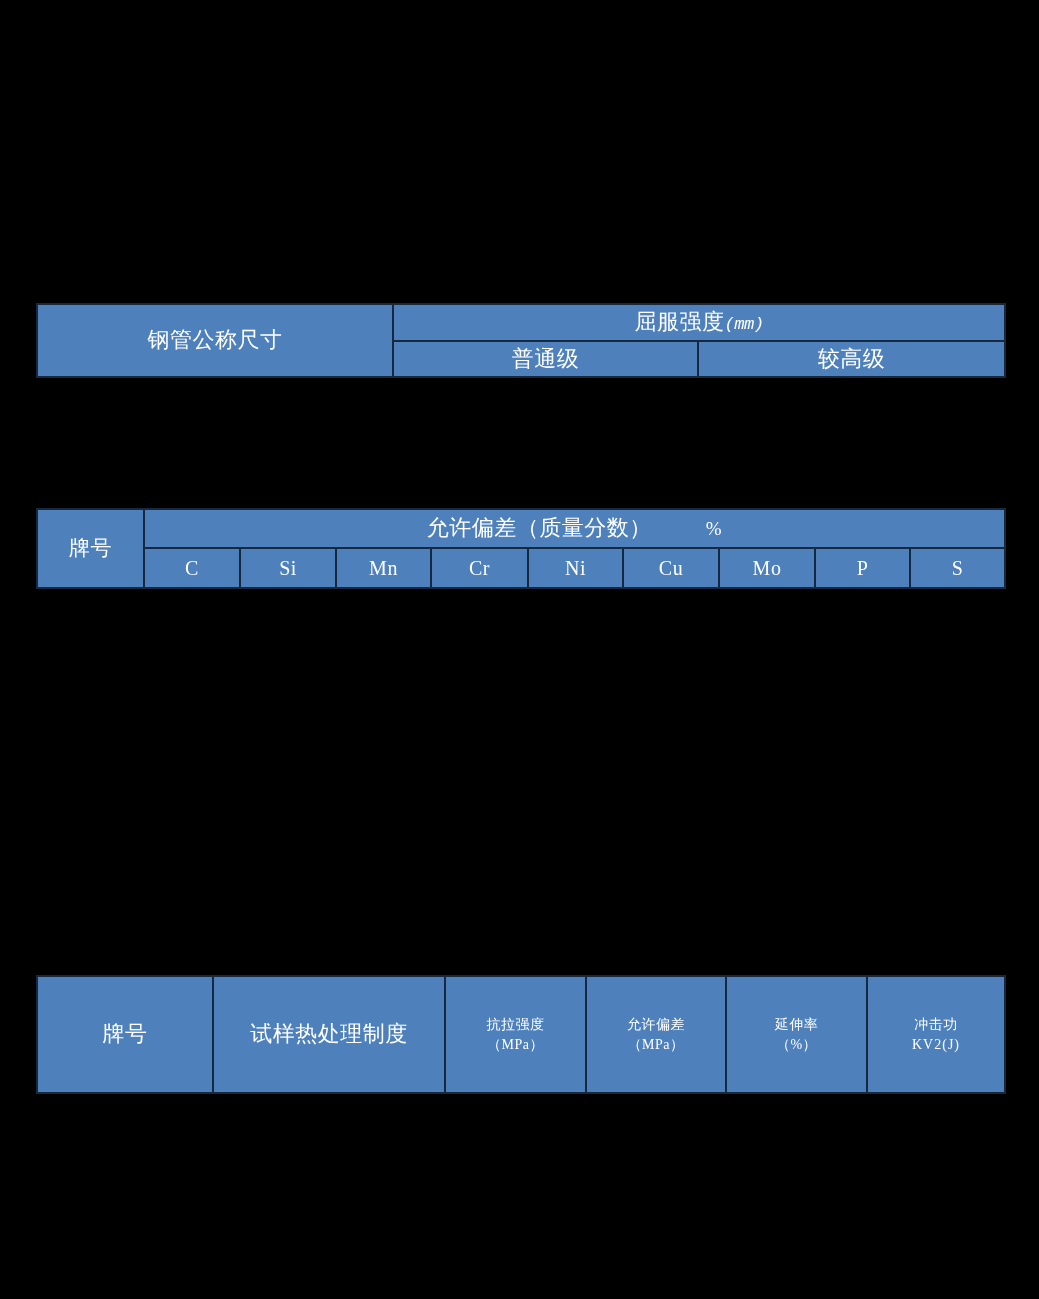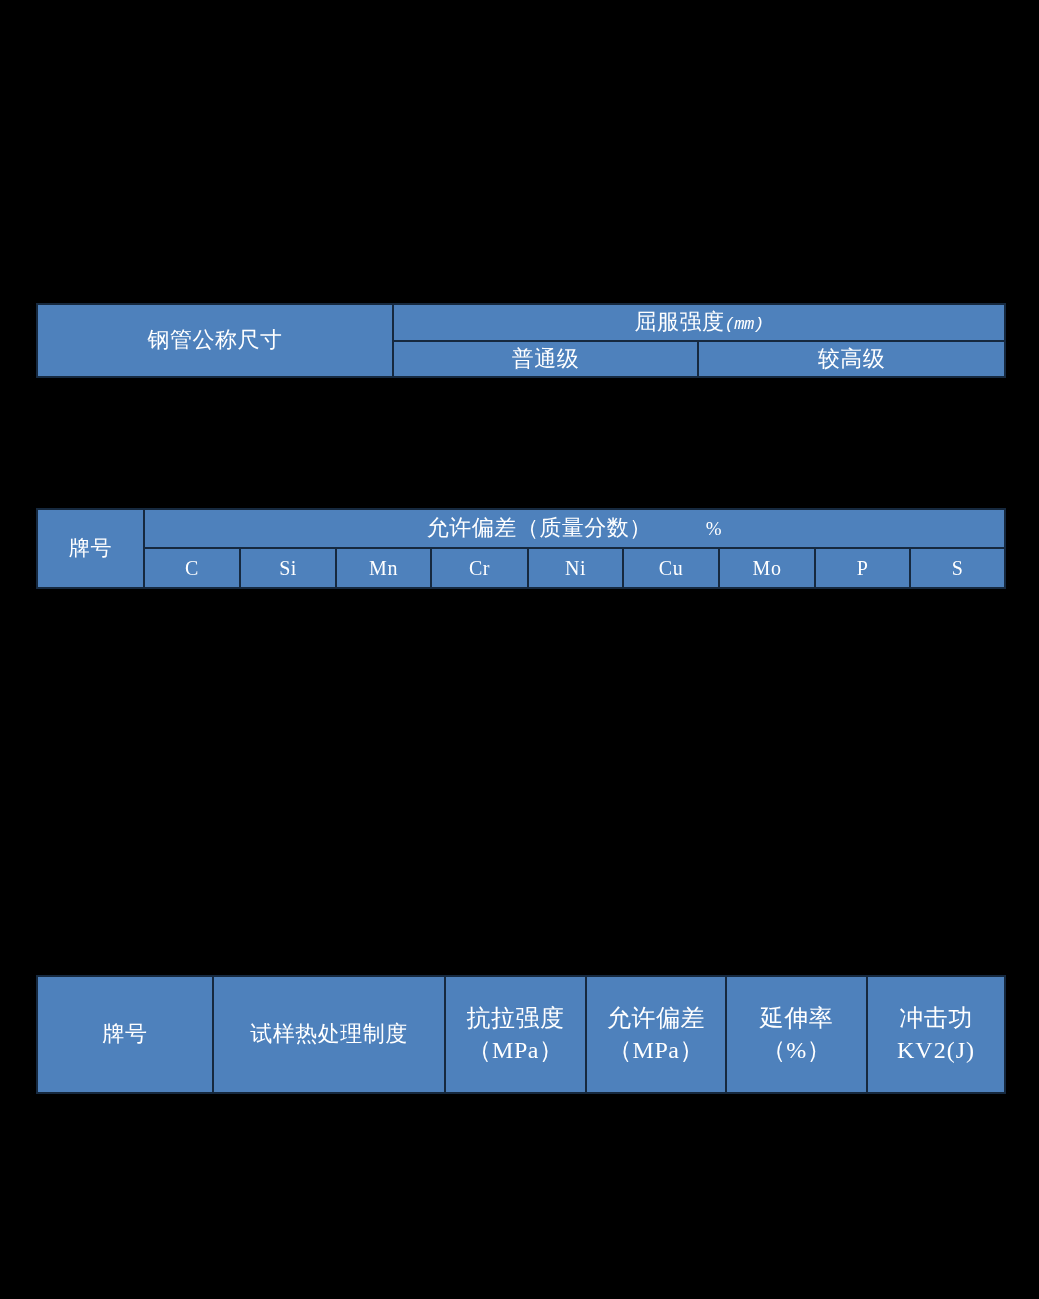--- a/index.html
+++ b/index.html
@@ -84,21 +84,21 @@
   #table-mechanical-properties {
     left: 36px;
     top: 975px;
     width: 968px;
   }
   #table-mechanical-properties td {
     font-size: 22px;
     height: 115px;
   }
   #table-mechanical-properties .two-line {
-    font-size: 24px;
+    font-size: 14px;
   }
   #table-mechanical-properties .two-line .ln2 {
     display: block;
     margin-top: 2px;
   }
 </style>
 </head>
 <body>
 
 <div class="doc-page">

